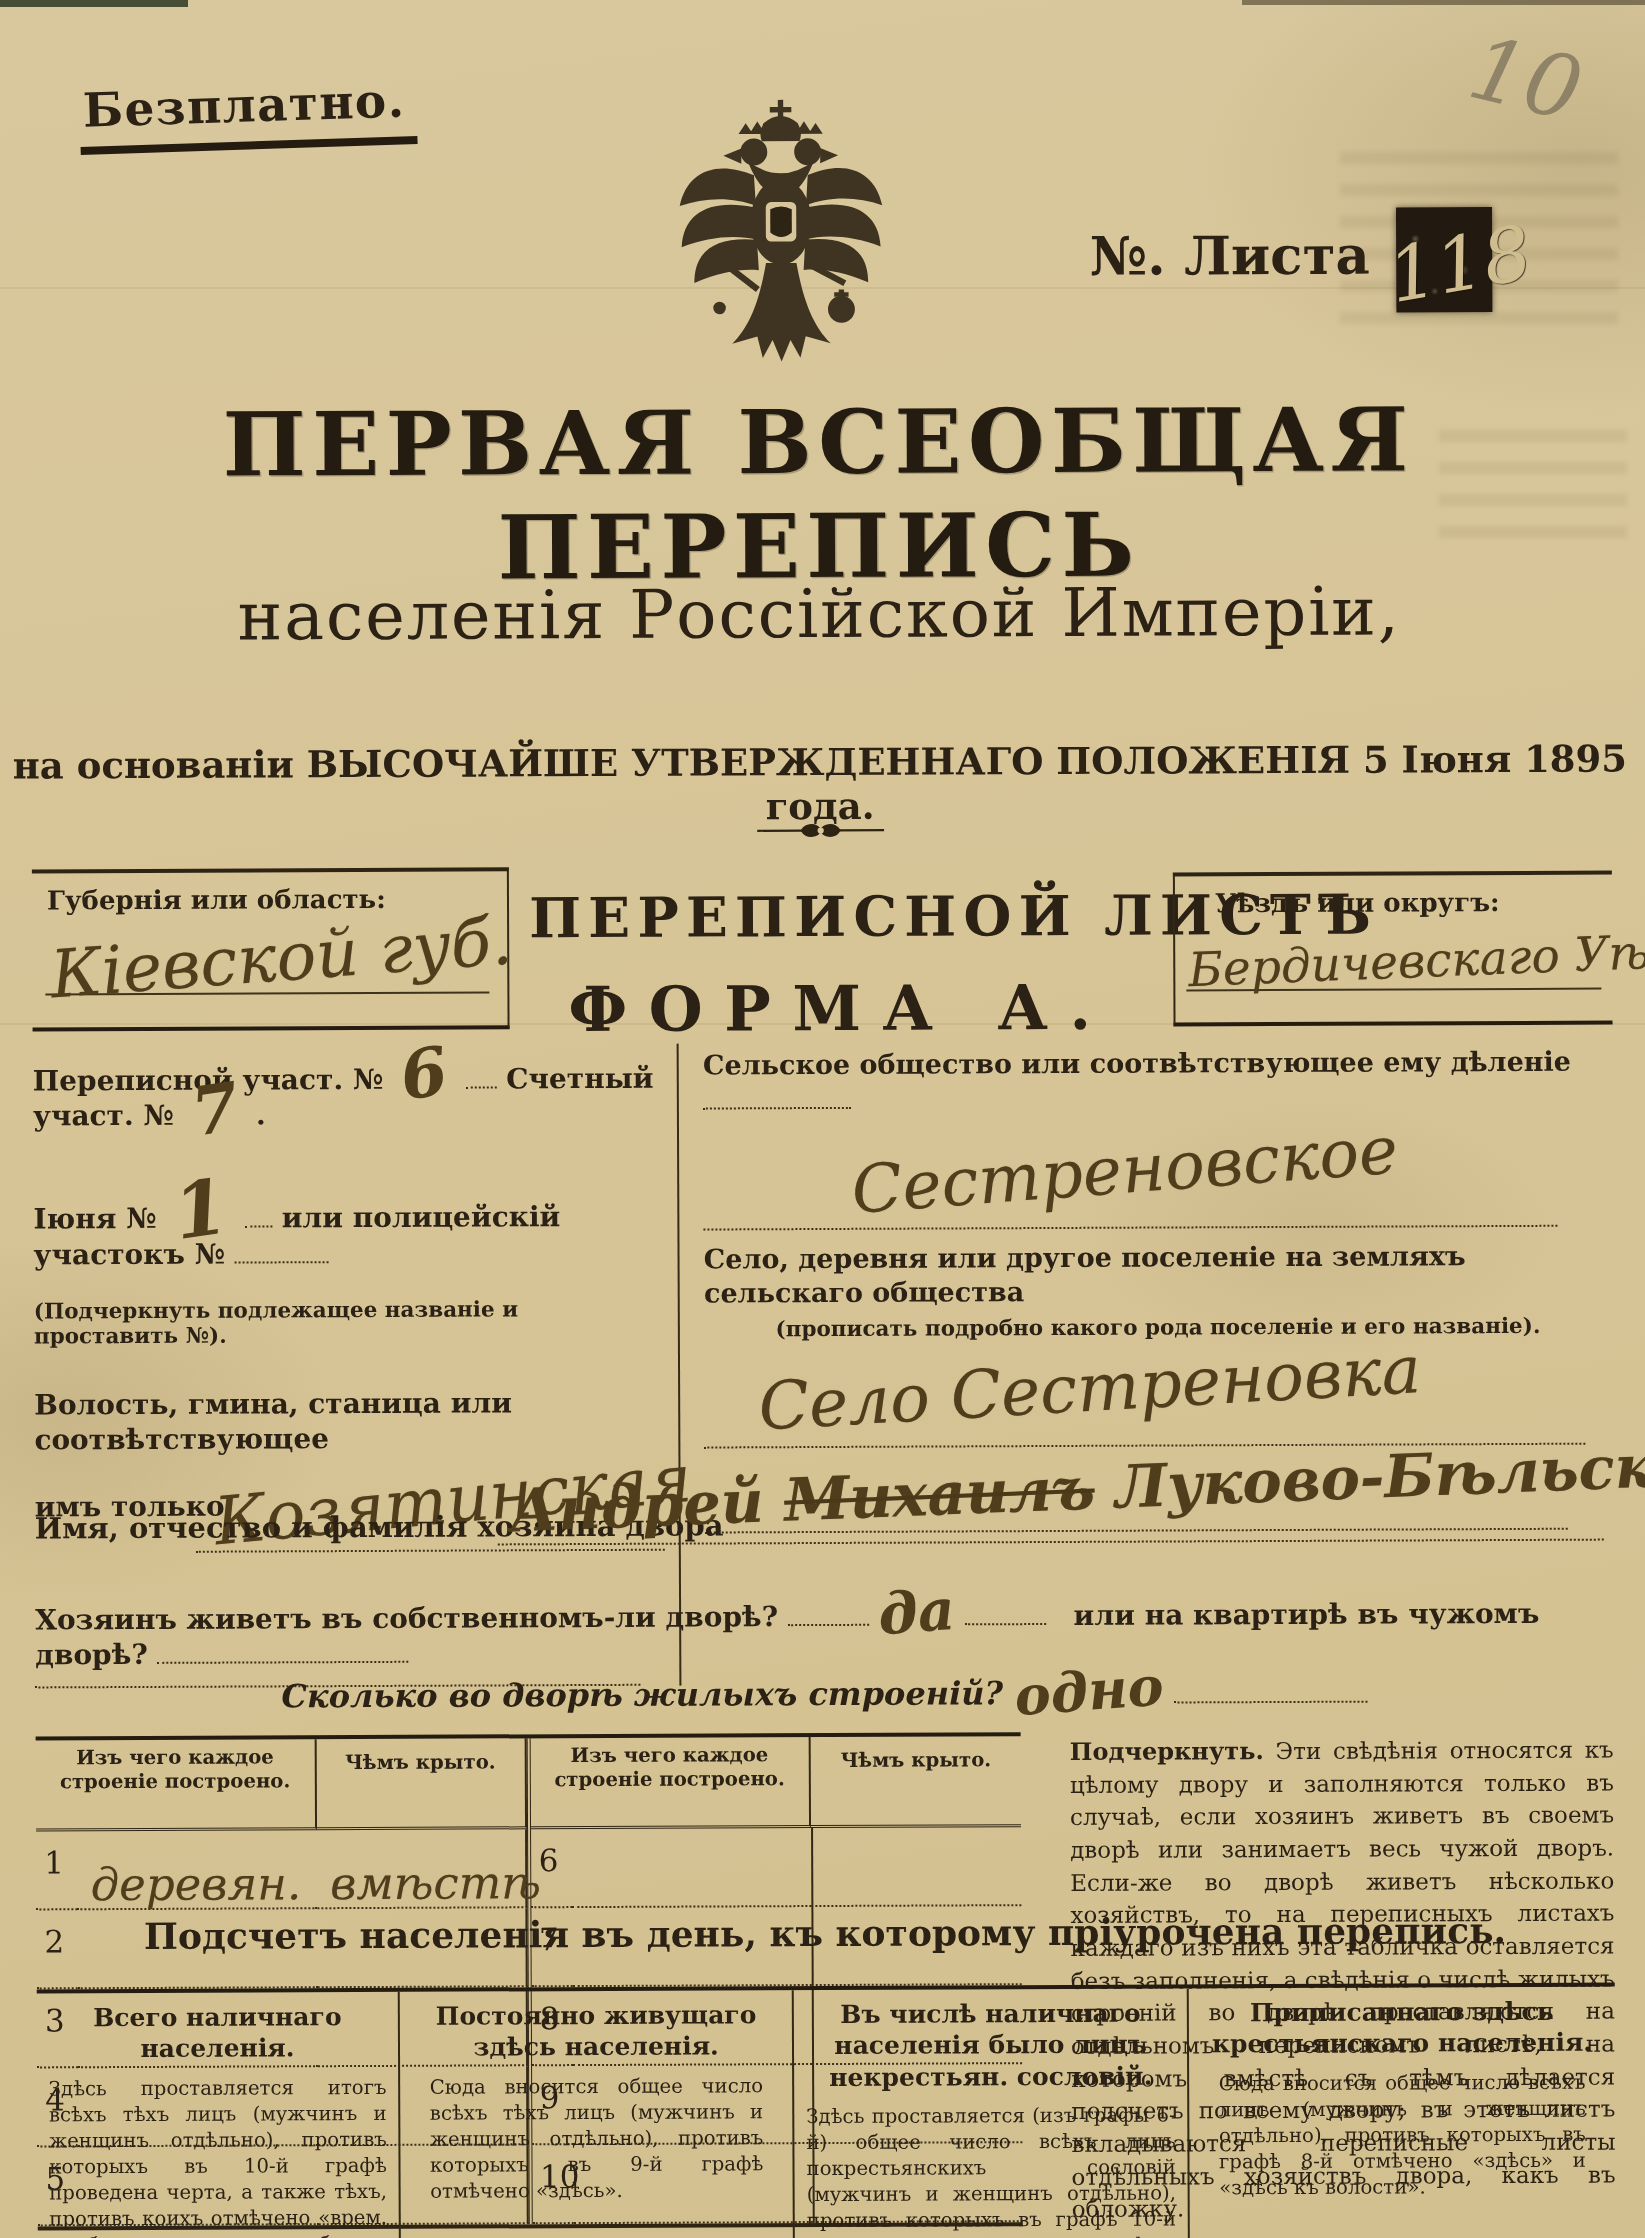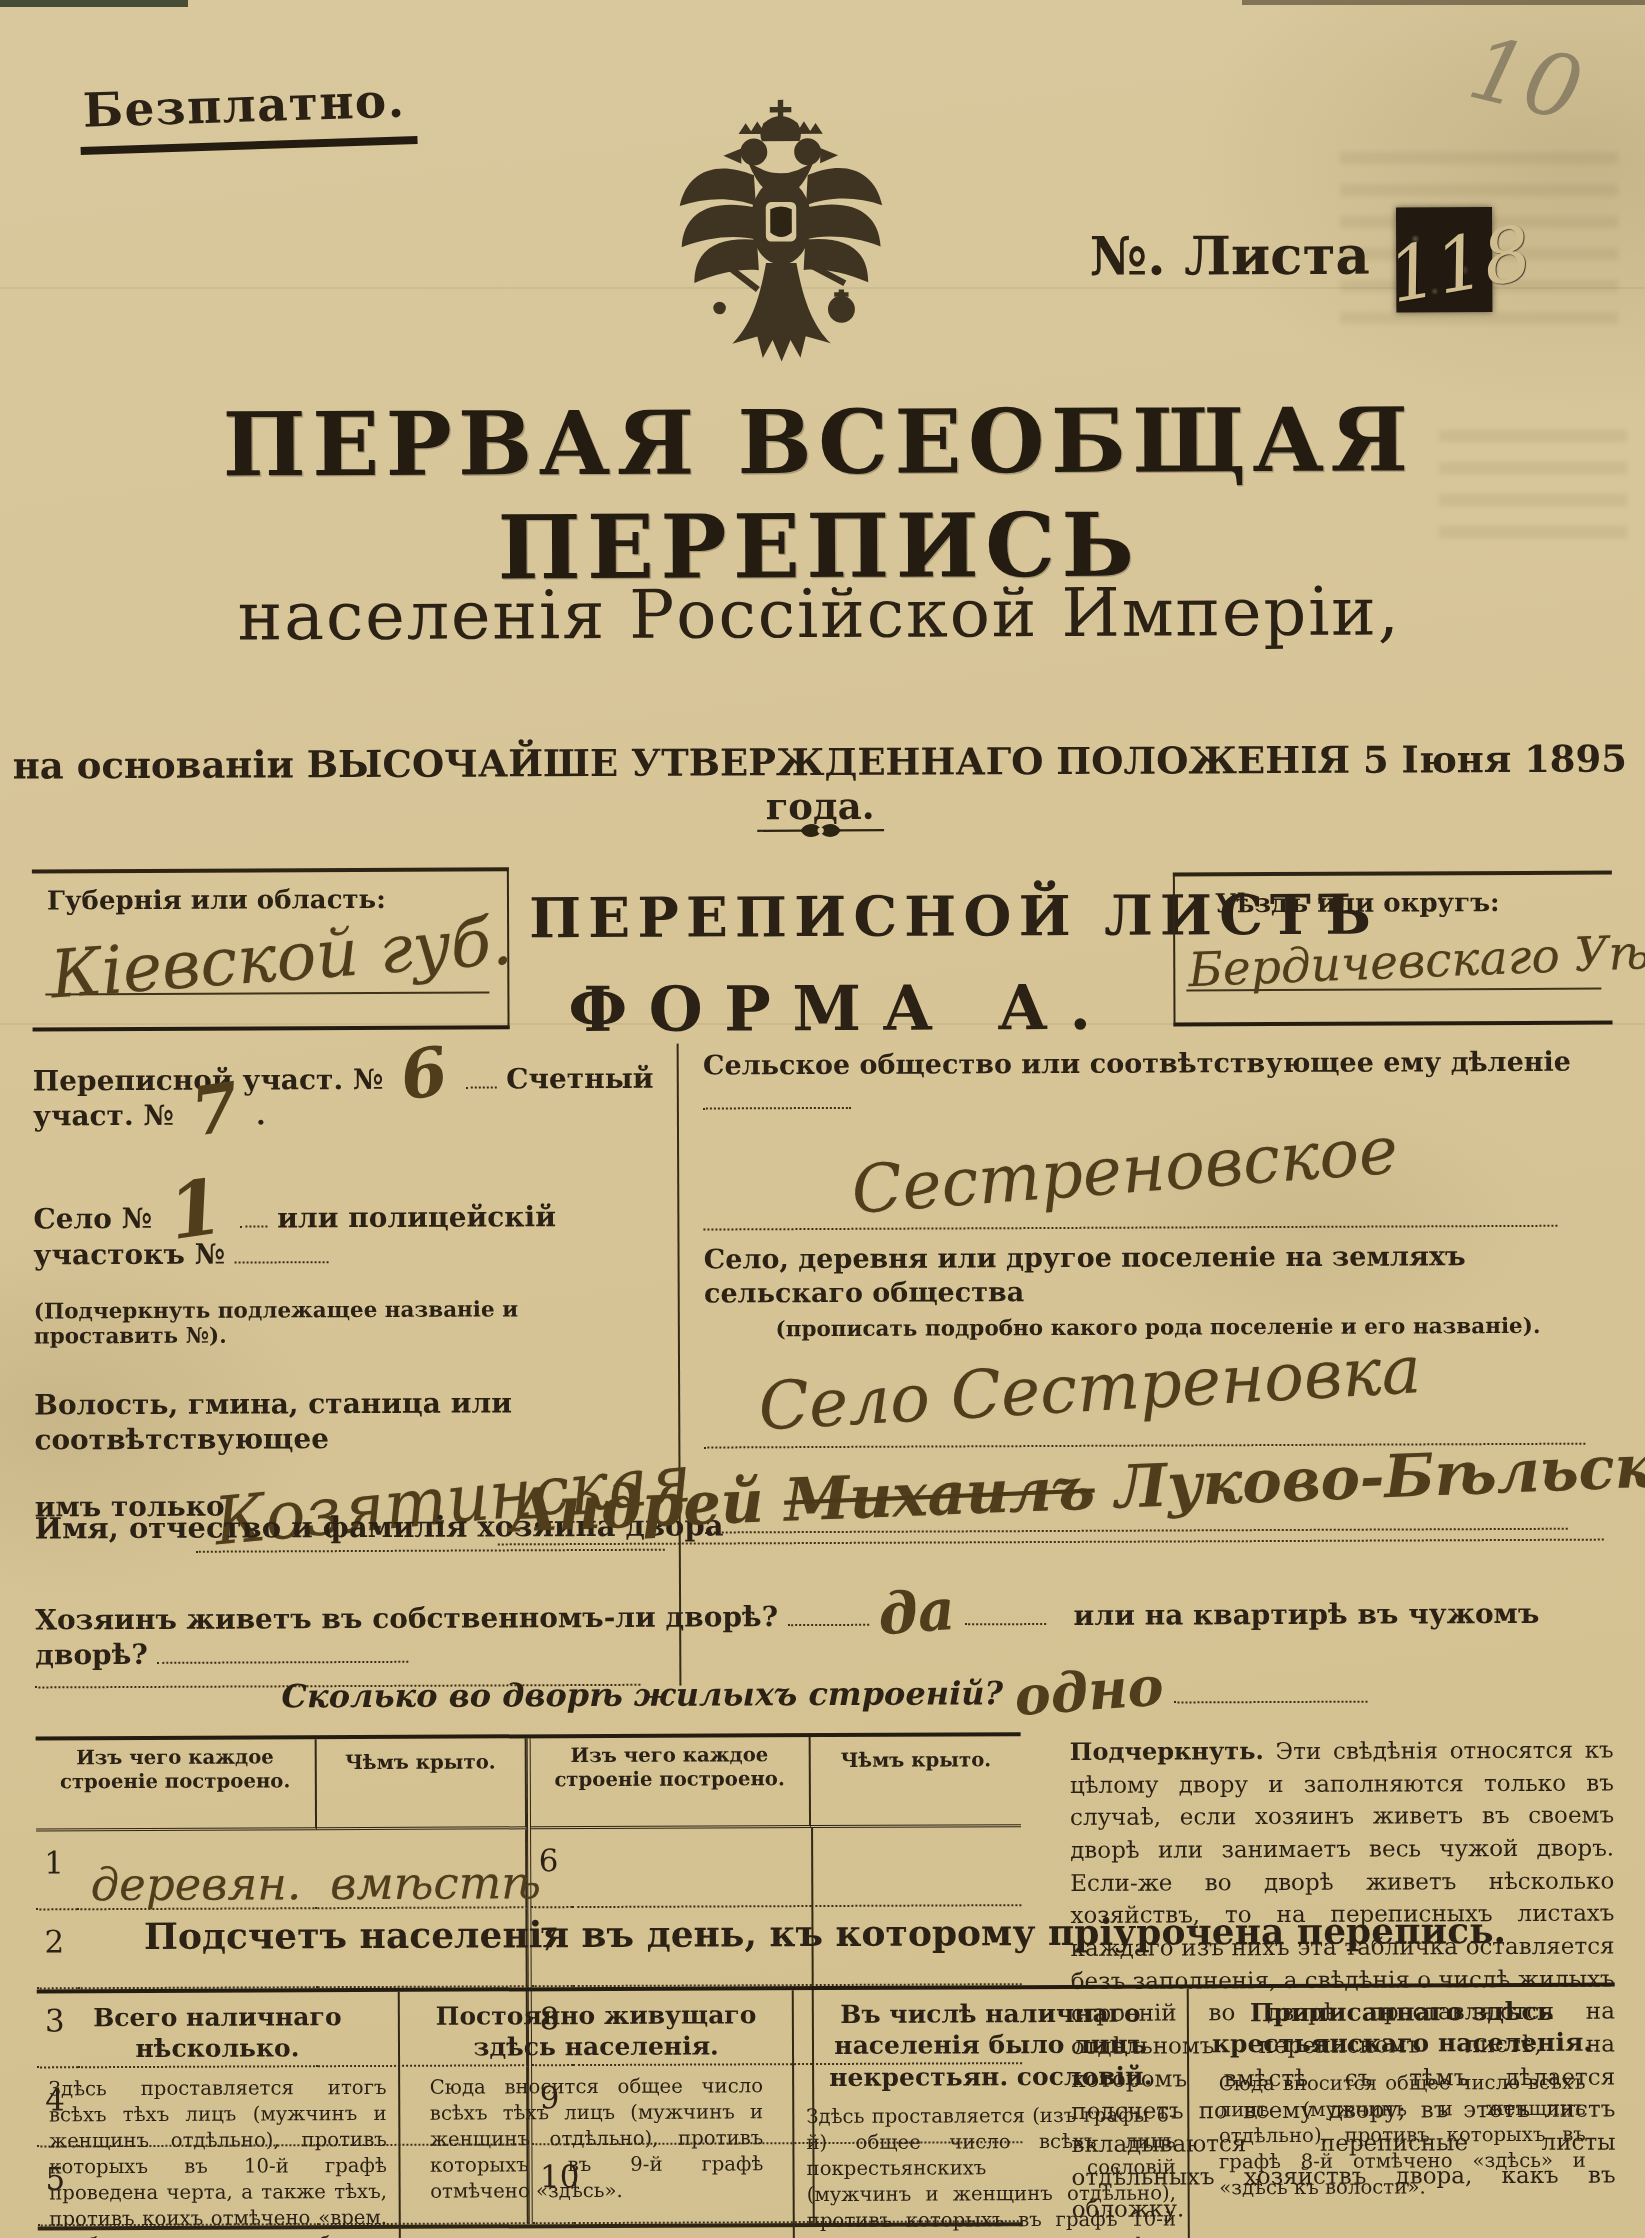--- a/index.html
+++ b/index.html
@@ -216,21 +216,21 @@
       <div class="col-l">
         <div class="fline" style="margin-top:16px;">
           <span>Переписной участ. №</span>
           <span class="hwnum">6</span>
           <span class="dseg" style="width:31px;"></span>
           <span>Счетный участ. №</span>
           <span class="hwnum">7</span>
           <span>.</span>
         </div>
         <div class="fline" style="margin-top:67px;">
-          <span>Село №</span>
+          <span>Іюня №</span>
           <span class="hwnum" style="font-size:76px;">1</span>
           <span class="dseg" style="width:27px;"></span>
           <span>или полицейскій участокъ №</span>
           <span class="dseg" style="width:94px;"></span>
         </div>
         <div class="fnote" style="margin-top:26px;">(Подчеркнуть подлежащее названіе и проставить №).</div>
         <div class="fline" style="margin-top:39px;">Волость, гмина, станица или соотвѣтствующее</div>
         <div style="margin-top:32px;position:relative;height:67px;">
           <span class="fline">имъ только</span>
           <span class="dseg" style="position:absolute;left:161px;right:0;bottom:2.7px;"></span>
@@ -308,21 +308,21 @@
         <b>Подчеркнуть.</b>
         <span>Эти свѣдѣнія относятся къ цѣлому двору и заполняются только въ случаѣ, если хозяинъ живетъ въ своемъ дворѣ или занимаетъ весь чужой дворъ. Если-же во дворѣ живетъ нѣсколько хозяйствъ, то на переписныхъ листахъ каждаго изъ нихъ эта табличка оставляется безъ заполненія, а свѣдѣнія о числѣ жилыхъ строеній во дворѣ проставляются на отдѣльномъ переписномъ листѣ, на которомъ вмѣстѣ съ тѣмъ дѣлается подсчетъ по всему двору; въ этотъ листъ вкладываются переписные листы отдѣльныхъ хозяйствъ двора, какъ въ обложку.</span>
       </div>
     </div>
 
     <div class="cheading">Подсчетъ населенія въ день, къ которому пріурочена перепись.</div>
 
     <div class="ctable">
       <div class="chead">
         <div class="ccol">
-          <div class="t">Всего наличнаго нѣсколько.</div>
+          <div class="t">Всего наличнаго населенія.</div>
           <div class="d">Здѣсь проставляется итогъ всѣхъ тѣхъ лицъ (мужчинъ и женщинъ отдѣльно), противъ которыхъ въ 10-й графѣ проведена черта, а также тѣхъ, противъ коихъ отмѣчено «врем. преб.» и «врем. преб. со знакомъ V».</div>
         </div>
         <div class="ccol">
           <div class="t">Постоянно живущаго здѣсь населенія.</div>
           <div class="d" style="padding:0 18px;">Сюда вносится общее число всѣхъ тѣхъ лицъ (мужчинъ и женщинъ отдѣльно), противъ которыхъ въ 9-й графѣ отмѣчено «здѣсь».</div>
         </div>
         <div class="ccol">
           <div class="t">Въ числѣ наличнаго населенія было лицъ некрестьян. сословій.</div>
           <div class="d">Здѣсь проставляется (изъ графы 6-й) общее число всѣхъ лицъ покрестьянскихъ сословій (мужчинъ и женщинъ отдѣльно), противъ которыхъ въ графѣ 10-й проведена черта, а также тѣхъ, противъ коихъ отмѣчено «врем. преб.» и «врем. преб. со знакомъ V».</div>
         </div>

